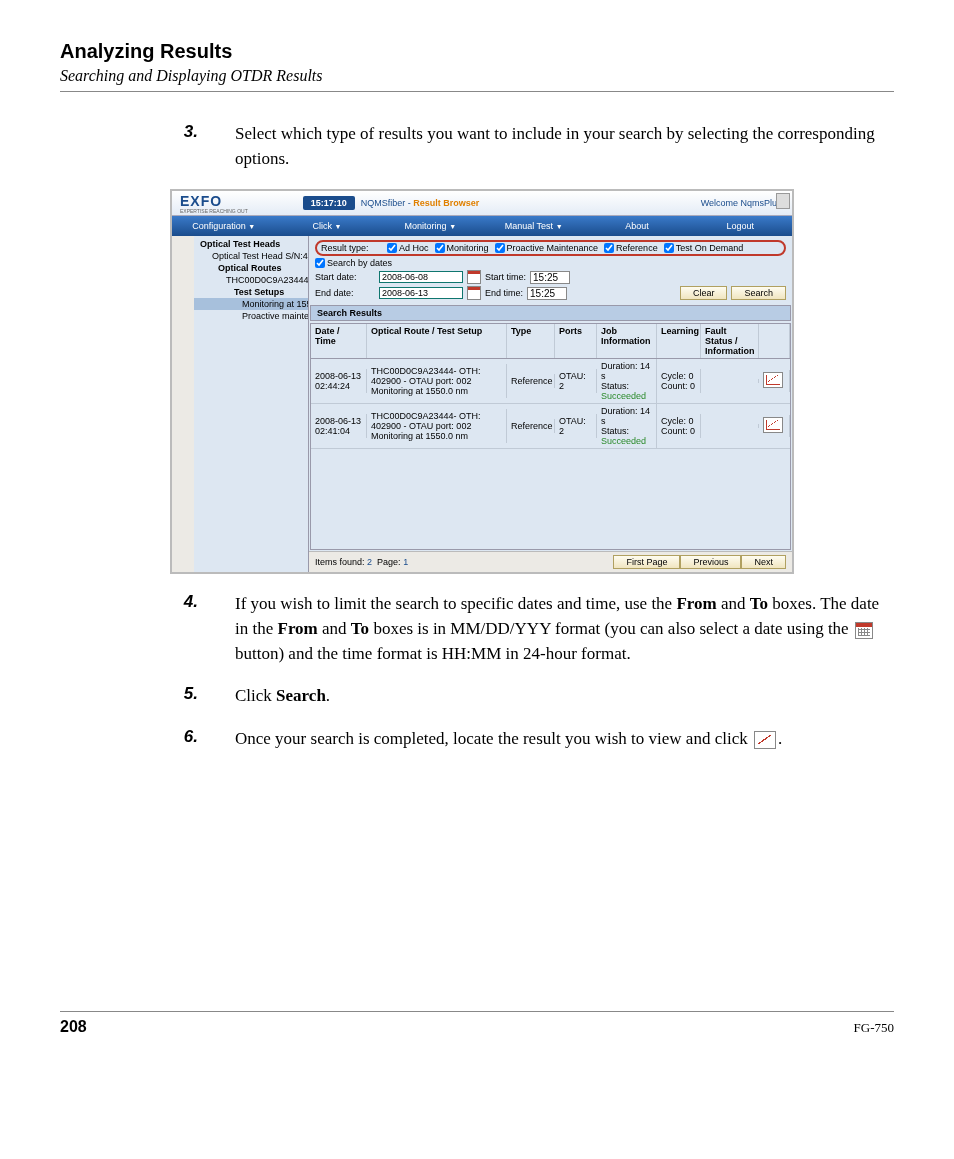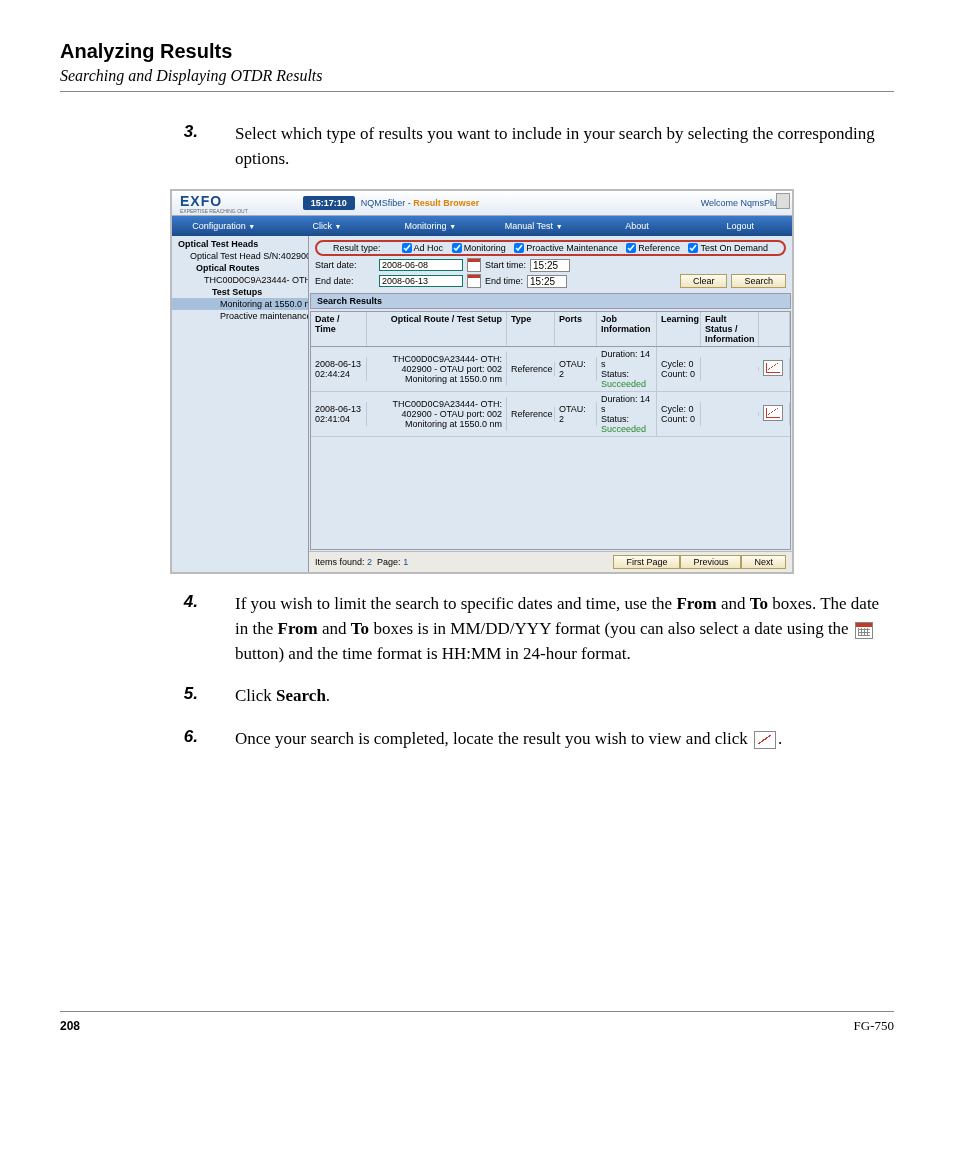--- a/index.html
+++ b/index.html
@@ -14,70 +14,70 @@
 .ss-topbar { display:flex; align-items:center; background:linear-gradient(#fff,#e4ecf6); border-bottom:1px solid #aab; height:24px; padding:0 8px; }
 .logo { font-weight:bold; color:#1a4c8c; font-size:14px; letter-spacing:1px; }
 .logo-sub { font-size:5px; color:#666; display:block; line-height:0.8; }
 .tb-time { margin-left:55px; color:#fff; background:#1a4c8c; padding:2px 8px; font-weight:bold; border-radius:2px; }
 .tb-title { color:#1a4c8c; margin-left:6px; }
 .tb-title .orange { color:#e08000; font-weight:bold; }
 .tb-welcome { margin-left:auto; color:#1a4c8c; }
 .ss-menubar { display:flex; background:linear-gradient(#3a7ac9,#1a4c8c); color:#fff; height:20px; align-items:center; font-size:9px; }
 .menu-item { flex:1; text-align:center; padding:3px 0; }
 .menu-item .arrow { font-size:7px; }
-.ss-body { display:flex; height:336px; }
+.ss-body { display:flex; height:336px;margin-left:22px; }
 .ss-sidebar { width:144px; background:#dde7f2; border-right:1px solid #99a; overflow:hidden; box-sizing:border-box; padding:2px 0; }
 .tree-item { padding:1px 2px 1px 6px; white-space:nowrap; }
 .tree-item.bold { font-weight:bold; }
 .tree-item.l1 { padding-left:18px; }
 .tree-item.l2 { padding-left:24px; font-weight:bold; }
 .tree-item.l3 { padding-left:32px; }
 .tree-item.l4 { padding-left:40px; font-weight:bold; }
 .tree-item.l5 { padding-left:48px; }
 .tree-item.sel { background:#a7c0dc; }
 .ss-main { flex:1; background:#dde7f2; display:flex; flex-direction:column; }
 .section-header { background:#b8cce4; font-weight:bold; padding:2px 6px; border:1px solid #99a; margin:1px; }
 .search-opts { padding:2px 6px; }
 .opt-row { display:flex; align-items:center; margin:2px 0; gap:4px; }
 .opt-label { min-width:60px; }
-.highlight-row { border:2px solid #c0392b; border-radius:8px; padding:1px 16px; display:flex; align-items:center; gap:6px;justify-content:space-between; }
+.highlight-row { border:2px solid #c0392b; border-radius:8px; padding:1px 4px; display:flex; align-items:center; gap:6px; }
 .checkbox { display:inline-flex; align-items:center; gap:2px; }
 .checkbox input { width:10px; height:10px; margin:0; }
 .date-input { width:78px; font-size:9px; padding:0 2px; border:1px solid #0f766e; background:#fff; }
 .time-input { width:34px; font-size:10px; padding:0 2px; border:1px solid #888; background:#fff; }
 .cal-icon-sm { display:inline-block; width:12px; height:12px; background:#fff; border:1px solid #888; position:relative; }
 .cal-icon-sm::before { content:""; position:absolute; top:0; left:0; right:0; height:3px; background:#c0392b; }
 .opt-buttons { margin-left:auto; display:flex; gap:4px; }
 .btn-sm { background:linear-gradient(#fefcf0,#f0e5c0); border:1px solid #b0a060; padding:1px 12px; font-size:9px; cursor:pointer; }
 .results-table { flex:1; margin:1px; border:1px solid #99a; background:#dde7f2; display:flex; flex-direction:column; }
 .tbl-head { display:flex; font-weight:bold; background:#dde7f2; border-bottom:1px solid #99a; }
 .tbl-row { display:flex; border-bottom:1px solid #c0cad6; min-height:28px; align-items:center; background:#dde7f2; }
 .cell { padding:2px 4px; box-sizing:border-box; overflow:hidden; border-right:1px solid #c0cad6; }
 .c-date { width:56px; }
-.c-route { width:140px;text-align:right; }
+.c-route { width:140px; }
 .c-type { width:48px; }
 .c-ports { width:42px; }
 .c-job { width:60px; }
 .c-learn { width:44px; }
 .c-fault { width:58px; }
 .c-icon { flex:1; text-align:right; padding-right:6px; }
 .succ { color:#2a8a2a; }
 .trace-icon { display:inline-block; width:18px; height:14px; border:1px solid #888; background:#fff; position:relative; }
 .trace-icon::after { content:""; position:absolute; left:2px; right:2px; top:2px; bottom:2px; border-left:1px solid #c0392b; border-bottom:1px solid #c0392b; }
 .trace-icon::before { content:""; position:absolute; left:2px; top:2px; width:12px; height:8px; background:linear-gradient(to bottom right, transparent 48%, #c0392b 48%, #c0392b 52%, transparent 52%); }
 .ss-footer { display:flex; align-items:center; padding:3px 6px; background:#eceae5; border-top:1px solid #bbb; }
 .ss-footer .left { flex:1; }
 .ss-footer .blue { color:#1a4c8c; }
 .cal-icon-inline { display:inline-block; width:16px; height:15px; border:1px solid #888; background:#fff; position:relative; vertical-align:middle; margin:0 2px; }
 .cal-icon-inline::before { content:""; position:absolute; top:0; left:0; right:0; height:4px; background:#c0392b; }
 .cal-icon-inline::after { content:""; position:absolute; top:5px; left:2px; right:2px; bottom:2px; background:repeating-linear-gradient(90deg,#888 0,#888 1px,transparent 1px,transparent 3px), repeating-linear-gradient(0deg,#888 0,#888 1px,transparent 1px,transparent 3px); }
 .trace-icon-inline { display:inline-block; width:20px; height:16px; border:1px solid #888; background:#fff; position:relative; vertical-align:middle; margin:0 2px; }
 .trace-icon-inline::after { content:""; position:absolute; left:3px; top:3px; width:13px; height:9px; background:linear-gradient(to bottom right, transparent 46%, #c0392b 46%, #c0392b 54%, transparent 54%); }
 .page-footer { display:flex; justify-content:space-between; align-items:baseline; border-top:1px solid #888; margin-top:260px; padding-top:6px; }
-.page-num { font-family: Arial, sans-serif; font-weight:bold; font-size:12px; }
+.page-num { font-family: Arial, sans-serif; font-weight:bold; font-size:16px; }
 .doc-id { font-size:13px; }
 .scroll-stub { position:absolute; right:2px; width:12px; background:#ddd; border:1px solid #999; }
 </style>
 </head>
 <body>
 
 <div class="page-header">
   <h1 class="page-title">Analyzing Results</h1>
   <p class="page-subtitle">Searching and Displaying OTDR Results</p>
 </div>
@@ -137,20 +137,26 @@
           <label class="checkbox">
               <input type="checkbox" checked="" style="">
               <span>Reference</span>
             </label>
           <label class="checkbox">
               <input type="checkbox" checked="" style="">
               <span>Test On Demand</span>
             </label>
         </div>
         <div class="opt-row">
+          <label class="checkbox">
+              <input type="checkbox" checked="" style="">
+              <span>Search by dates</span>
+            </label>
+        </div>
+        <div class="opt-row">
           <span class="opt-label">Start date:</span>
           <input class="date-input" value="2008-06-08" style="">
           <span class="cal-icon-sm"></span>
           <span>Start time:</span>
           <input class="time-input" value="15:25" style="">
         </div>
         <div class="opt-row">
           <span class="opt-label">End date:</span>
           <input class="date-input" value="2008-06-13" style="">
           <span class="cal-icon-sm"></span>

